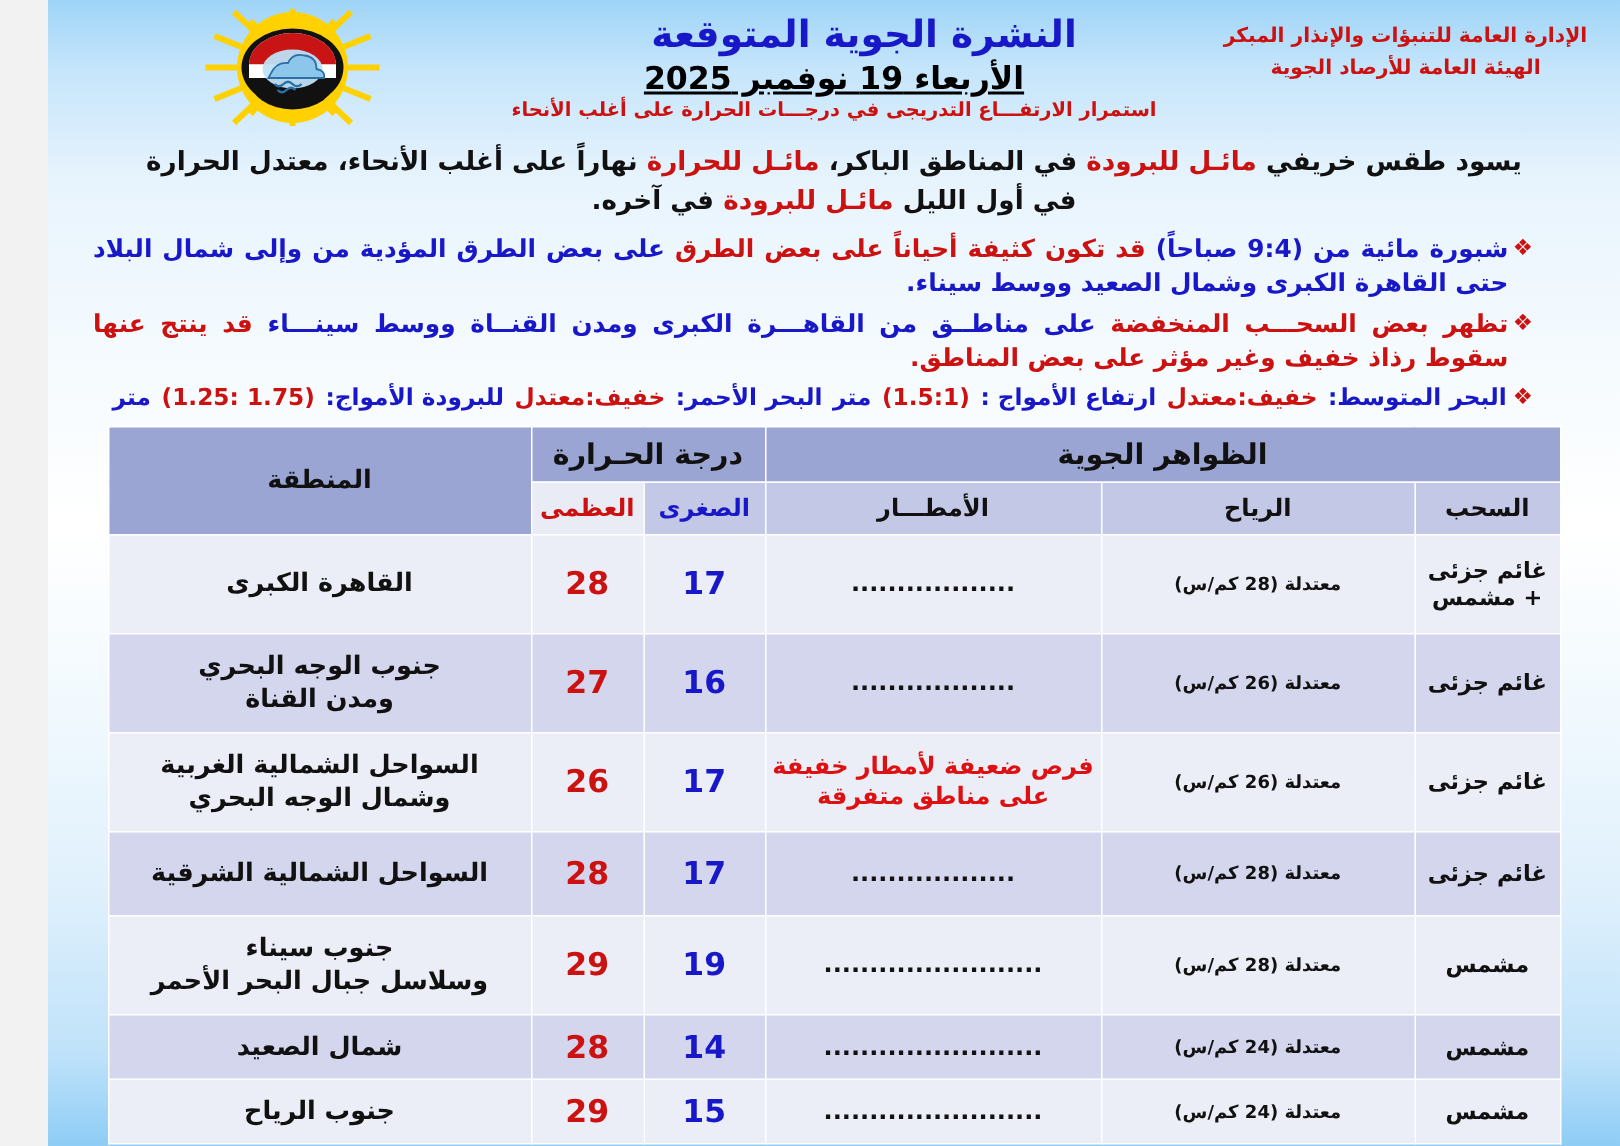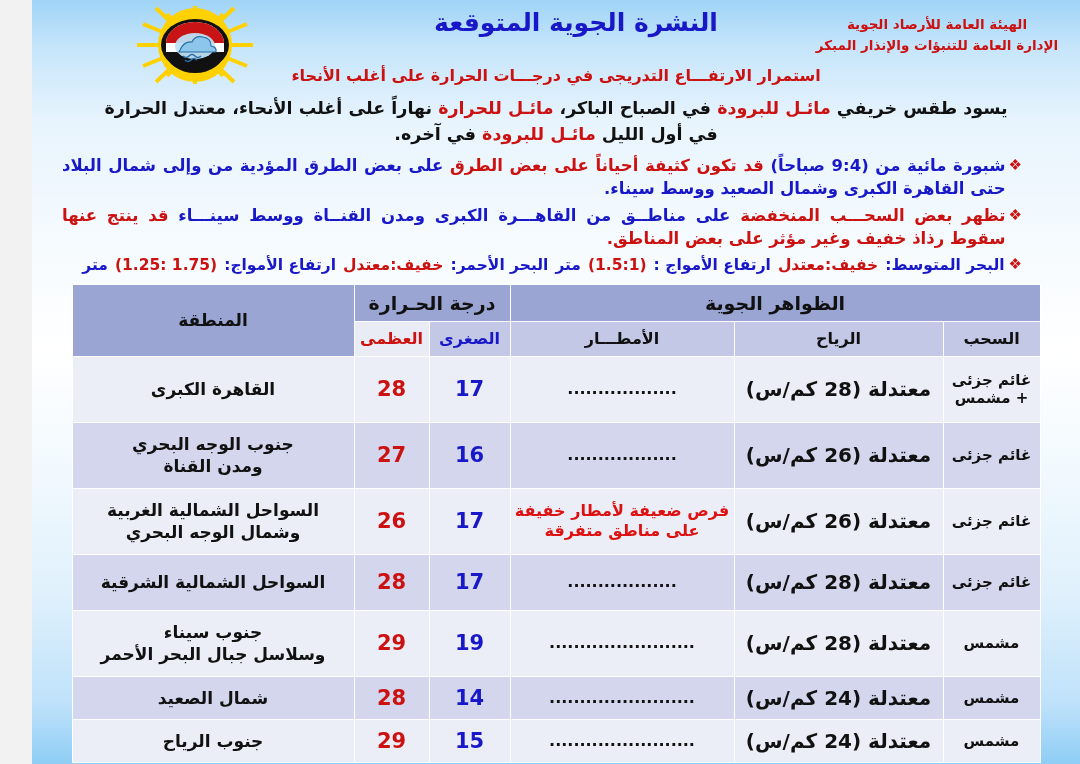--- a/index.html
+++ b/index.html
@@ -24,21 +24,21 @@
   .maintitle{
     position:absolute;left:0;right:0;top:8px;text-align:center;
     color:#1818c8;font-weight:bold;font-size:25px;letter-spacing:.5px;margin-left:40px;
   }
   .datetitle{
     position:absolute;left:0;right:0;top:40px;text-align:center;
     color:#000;font-weight:bold;font-size:21px;text-decoration:underline;
   }
   .headline{
     position:absolute;left:0;right:0;top:66px;text-align:center;
-    color:#cc1111;font-weight:bold;font-size:16px;
+    color:#cc1111;font-weight:bold;font-size:13px;
   }
   .para{
     margin:0 60px;text-align:center;font-size:17.5px;font-weight:bold;
     line-height:1.48;color:#111;
   }
   .redw{color:#cc1111;}
   .u{}
   .bullets{margin:6px 58px 0 30px;}
   .bline{
     display:flex;align-items:flex-start;gap:3px;
@@ -64,21 +64,21 @@
   .th-max{color:#cc1111;background:#e9ebf5;}
   .th-min{color:#1818c8;background:#c3c8e6;}
   .th-region{font-size:17px;background:#9aa5d4;}
   tbody tr.odd td{background:#eceef7;}
   tbody tr.even td{background:#d3d6ec;}
   td.region{font-size:17px;font-weight:bold;color:#111;padding:4px 8px;line-height:1.35;}
   td.tmax{font-size:21px;font-weight:bold;color:#cc1111;}
   td.tmin{font-size:21px;font-weight:bold;color:#1818c8;}
   td.rain{font-size:16px;font-weight:bold;color:#111;line-height:1.3;padding:3px 4px;}
   td.rain.alert{color:#dd1111;}
-  td.wind{font-size:20px;font-weight:bold;color:#111;margin-left:20px;}
+  td.wind{font-size:12px;font-weight:bold;color:#111;margin-left:20px;}
   td.cloud{font-size:15px;font-weight:bold;color:#111;line-height:1.25;padding:3px 2px;}
   .r-tall td{height:57px;}
   .r-mid td{height:47px;}
   .r-short td{height:34px;}
 </style>
 </head>
 <body>
 
 <div class="page">
 
@@ -115,30 +115,31 @@
           <path d="M45 44 q4-9 12-8 q3-7 11-5 q8 1 8 9 q6 1 5 6 H44 Z" fill="#8cc6ea" stroke="#2a6fa8" stroke-width="1.2"></path>
           <g stroke="#2a6fa8" stroke-width="1.6" fill="none">
             <path d="M48 50 q3 3 6 0 q3-3 6 0 q3 3 6 0"></path>
             <path d="M50 54 q3 3 6 0 q3-3 6 0"></path>
           </g>
         </g>
       </svg>
     </div>
 
     <div class="org">
+      <div>الإدارة العامة للتنبؤات والإنذار المبكر</div>
       <div>الهيئة العامة للأرصاد الجوية</div>
-      <div>الإدارة العامة للتنبؤات والإنذار المبكر</div>
     </div>
 
     <div class="maintitle">النشرة الجوية المتوقعة</div>
+    <div class="datetitle">الأربعاء 19 نوفمبر 2025</div>
     <div class="headline">استمرار الارتفـــاع التدريجى في درجـــات الحرارة  على أغلب الأنحاء</div>
   </div>
 
   <div class="para">
-    <span>يسود طقس خريفي </span><span class="redw">مائـل للبرودة</span><span class="u"> في الصباح الباكر،</span><span class="redw"> مائـل للحرارة</span><span class="u"> نهاراً</span><span> على أغلب الأنحاء، معتدل الحرارة في أول الليل </span><span class="redw">مائـل للبرودة</span><span class="u"> في آخره.</span>
+    <span>يسود طقس خريفي </span><span class="redw">مائـل للبرودة</span><span class="u"> في المناطق الباكر،</span><span class="redw"> مائـل للحرارة</span><span class="u"> نهاراً</span><span> على أغلب الأنحاء، معتدل الحرارة في أول الليل </span><span class="redw">مائـل للبرودة</span><span class="u"> في آخره.</span>
   </div>
 
   <div class="bullets">
     <div class="bline">
       <span class="dia">❖</span>
       <span class="btxt"><span>شبورة مائية من (9:4 صباحاً) </span><span class="redw u">قد تكون كثيفة أحياناً على بعض الطرق</span><span> على بعض الطرق المؤدية من وإلى شمال البلاد حتى القاهرة الكبرى وشمال الصعيد ووسط سيناء.</span></span>
     </div>
     <div class="bline">
       <span class="dia">❖</span>
       <span class="btxt"><span class="redw">تظهر بعض السحـــب المنخفضة</span><span> على مناطــق من القاهـــرة الكبرى ومدن القنــاة ووسط سينـــاء </span><span class="redw">قد ينتج عنها سقوط رذاذ خفيف وغير مؤثر على بعض المناطق.</span></span>
@@ -148,21 +149,21 @@
   <div class="sea">
     <span class="dia">❖</span>
     <span class="seatxt">
       <span>البحر المتوسط:</span>
       <span class="redw">خفيف:معتدل</span>
       <span>ارتفاع الأمواج :</span>
       <span class="redw">(1.5:1)</span>
       <span>متر</span>
       <span>البحر الأحمر:</span>
       <span class="redw">خفيف:معتدل</span>
-      <span>ارتفاع الأمواج:</span>
+      <span>للبرودة الأمواج:</span>
       <span class="redw">(1.75 :1.25)</span>
       <span>متر</span>
     </span>
   </div>
 
   <table>
     <colgroup>
       <col style="width:97px">
         <col style="width:209px">
         <col style="width:224px">

